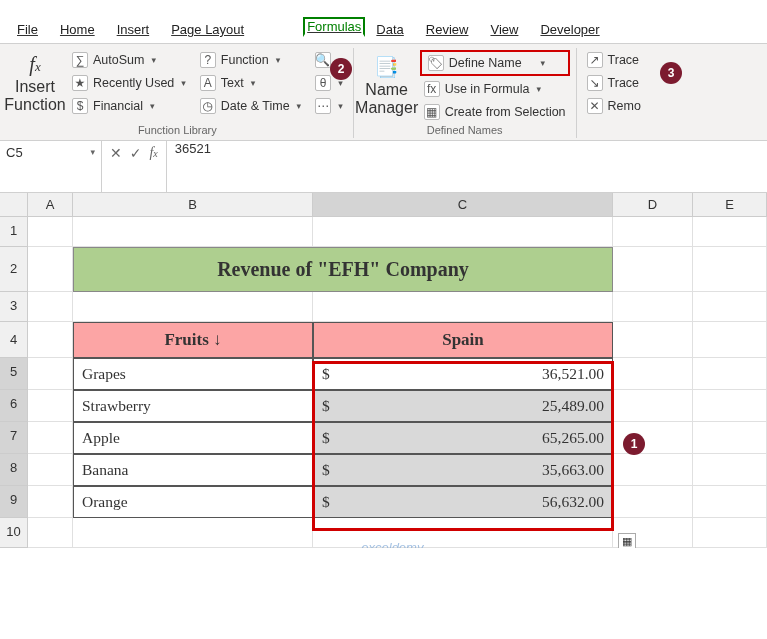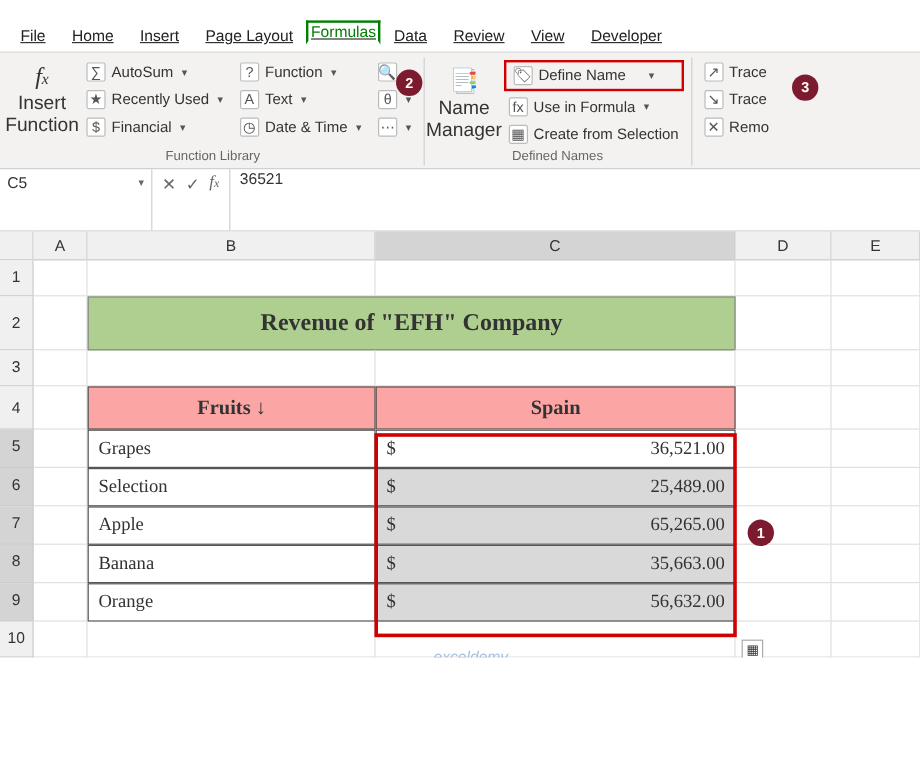--- a/index.html
+++ b/index.html
@@ -1,42 +1,42 @@
 <!DOCTYPE html>
 <html><head>
 <meta charset="utf-8">
 <style>
   * { box-sizing: border-box; margin: 0; padding: 0; }
   body { font-family: "Segoe UI", Arial, sans-serif; font-size: 13px; background: #fff; color: #333; width: 767px; }
   
   
   .tabs { display: flex; align-items: flex-start; padding: 16px 6px 0; border-bottom: 1px solid #d0d0d0; text-decoration: underline; }
   .tab { padding: 6px 11px; cursor: pointer; color: #222; }
-  .tab.active { border: 2px solid #008000; border-bottom: 3px solid #fff; background: #fff; position: relative; top: 1px; }
+  .tab.active { border: 2px solid #008000; border-bottom: 3px solid #fff; background: #fff; position: relative; top: 1px; margin-left: 48px; }
   
   
   .ribbon { display: flex; background: #f3f2f1; border-bottom: 1px solid #d0d0d0; padding: 4px 2px 2px; }
   .group { padding: 2px 6px; border-right: 1px solid #d0d0d0; display: flex; flex-direction: column; justify-content: space-between; }
   .group-label { text-align: center; font-size: 11px; color: #666; margin-top: 2px; }
   .group-content { display: flex; gap: 6px; }
   .big-btn { display: flex; flex-direction: column; align-items: center; justify-content: center; width: 54px; padding: 2px 2px; }
   .big-btn .icon { font-size: 20px; font-style: italic; font-family: Georgia, serif; color: #333; }
   .big-btn .lbl { font-size: 16px; text-align: center; line-height: 1.1; margin-top: 2px; }
   .col { display: flex; flex-direction: column; gap: 3px; }
   .small-btn { display: flex; align-items: center; gap: 5px; padding: 2px 4px; font-size: 12.5px; white-space: nowrap; }
   .small-btn .ic { width: 16px; height: 16px; display: inline-flex; align-items: center; justify-content: center; font-size: 12px; color: #555; border: 1px solid #bbb; background: #fff; border-radius: 2px; }
   .chev { font-size: 9px; color: #555; margin-left: 2px; }
   .highlight-red { border: 2px solid #d00000; padding: 0 2px; }
   
   
   .badge { width: 22px; height: 22px; border-radius: 50%; background: #7c1b2f; color: #fff; font-size: 12px; font-weight: bold; display: inline-flex; align-items: center; justify-content: center; position: absolute; z-index: 10; }
   
   
   .fbar { display: flex; align-items: stretch; border-bottom: 1px solid #d0d0d0; font-size: 13px; height: 52px; }
-  .namebox { width: 127px; border-right: 1px solid #d0d0d0; display: flex; align-items: flex-start; padding: 4px 6px; position: relative; }
+  .namebox { width: 102px; border-right: 1px solid #d0d0d0; display: flex; align-items: flex-start; padding: 4px 6px; position: relative; }
   .namebox .dd { position: absolute; right: 6px; top: 6px; font-size: 9px; color: #666; }
   .fbar-icons { display: flex; align-items: flex-start; gap: 8px; padding: 4px 8px; border-right: 1px solid #d0d0d0; }
   .fbar-icons span { color: #666; font-size: 14px; }
   .fbar-val { flex: 1; padding: 0 8px; }
   
   
   .grid { display: grid; grid-template-columns: 28px 45px 240px 300px 80px 74px; font-size: 13px; }
   .hd { background: #f0f0f0; border-right: 1px solid #ccc; border-bottom: 1px solid #ccc; text-align: center; padding: 4px 0; color: #333; }
   .hd.sel { background: #d4d4d4; }
   .rowh { background: #f0f0f0; border-right: 1px solid #ccc; border-bottom: 1px solid #ccc; text-align: center; padding: 6px 2px; color: #333; }
@@ -239,21 +239,21 @@
         <div class="money">
           <span>$</span>
           <span>36,521.00</span>
         </div>
       </div>
     <div class="cell"></div>
     <div class="cell"></div>
 
     <div class="rowh sel">6</div>
     <div class="cell"></div>
-    <div class="tdata">Selection</div>
+    <div class="tdata">Strawberry</div>
     <div class="tdata sel-range">
         <div class="money">
           <span>$</span>
           <span>25,489.00</span>
         </div>
       </div>
     <div class="cell"></div>
     <div class="cell"></div>
 
     <div class="rowh sel">7</div>

